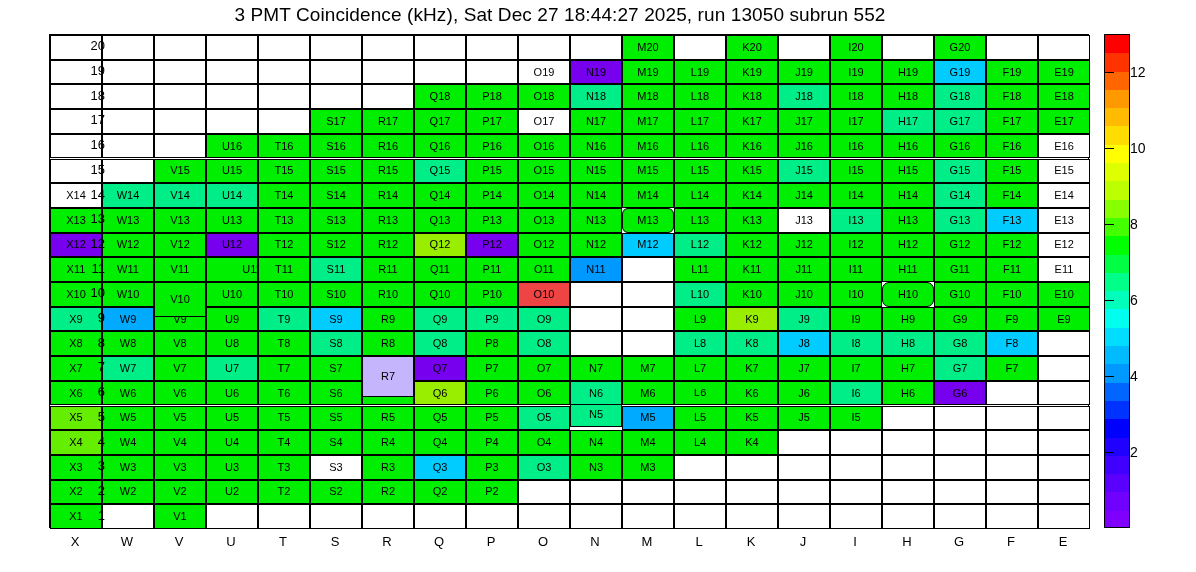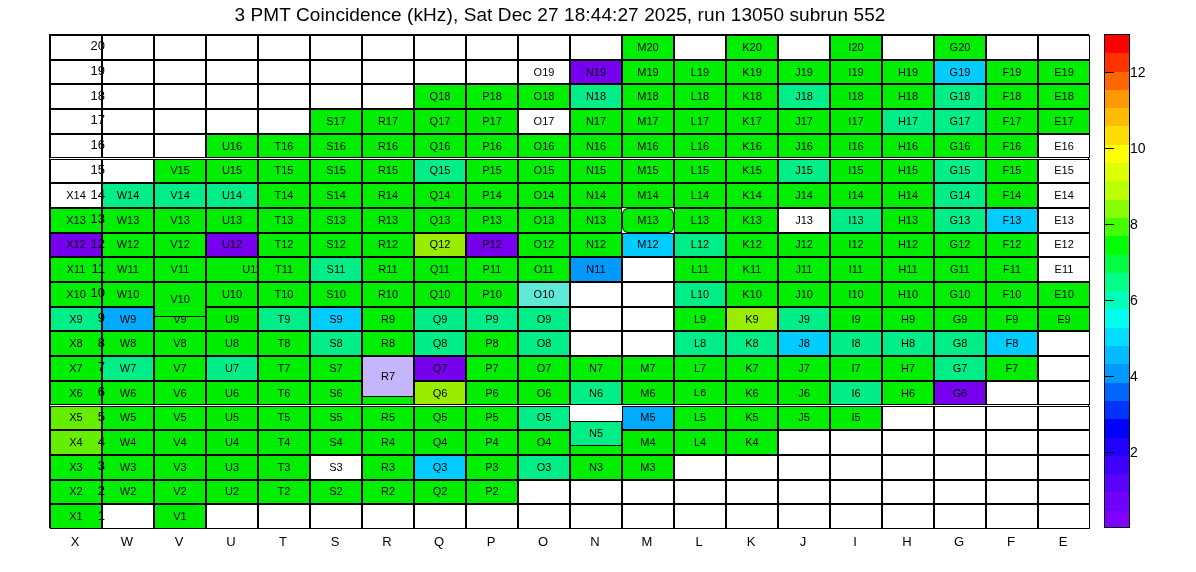--- a/index.html
+++ b/index.html
@@ -139,21 +139,21 @@
       <div class="cell" style="left: 0px; top: 370.5px; width: 52px; height: 24.7px; background: rgb(102, 238, 0);">X5</div>
       <div class="cell" style="left: 52px; top: 370.5px; width: 52px; height: 24.7px; background: rgb(0, 238, 0);">W5</div>
       <div class="cell" style="left: 104px; top: 370.5px; width: 52px; height: 24.7px; background: rgb(0, 238, 0);">V5</div>
       <div class="cell" style="left: 156px; top: 370.5px; width: 52px; height: 24.7px; background: rgb(0, 238, 0);">U5</div>
       <div class="cell" style="left: 208px; top: 370.5px; width: 52px; height: 24.7px; background: rgb(0, 238, 0);">T5</div>
       <div class="cell" style="left: 260px; top: 370.5px; width: 52px; height: 24.7px; background: rgb(0, 238, 0);">S5</div>
       <div class="cell" style="left: 312px; top: 370.5px; width: 52px; height: 24.7px; background: rgb(0, 238, 0);">R5</div>
       <div class="cell" style="left: 364px; top: 370.5px; width: 52px; height: 24.7px; background: rgb(0, 238, 0);">Q5</div>
       <div class="cell" style="left: 416px; top: 370.5px; width: 52px; height: 24.7px; background: rgb(0, 238, 0);">P5</div>
       <div class="cell" style="left: 468px; top: 370.5px; width: 52px; height: 24.7px; background: rgb(0, 238, 136);">O5</div>
-      <div class="cell" style="left: 520px; top: 386px; width: 52px; height: 24.7px; background: rgb(0, 238, 136);">N5</div>
+      <div class="cell" style="left: 520px; top: 367px; width: 52px; height: 24.7px; background: rgb(0, 238, 136);">N5</div>
       <div class="cell" style="left: 572px; top: 370.5px; width: 52px; height: 24.7px; background: rgb(0, 170, 255);">M5</div>
       <div class="cell" style="left: 624px; top: 370.5px; width: 52px; height: 24.7px; background: rgb(0, 238, 0);">L5</div>
       <div class="cell" style="left: 676px; top: 370.5px; width: 52px; height: 24.7px; background: rgb(0, 238, 0);">K5</div>
       <div class="cell" style="left: 728px; top: 370.5px; width: 52px; height: 24.7px; background: rgb(0, 238, 0);">J5</div>
       <div class="cell" style="left: 780px; top: 370.5px; width: 52px; height: 24.7px; background: rgb(0, 238, 0);">I5</div>
       <div class="cell" style="left: 832px; top: 370.5px; width: 52px; height: 24.7px;"></div>
       <div class="cell" style="left: 884px; top: 370.5px; width: 52px; height: 24.7px;"></div>
       <div class="cell" style="left: 936px; top: 370.5px; width: 52px; height: 24.7px;"></div>
       <div class="cell" style="left: 988px; top: 370.5px; width: 52px; height: 24.7px;"></div>
       <div class="cell" style="left: 0px; top: 345.8px; width: 52px; height: 24.7px; background: rgb(0, 238, 0);">X6</div>
@@ -238,28 +238,28 @@
       <div class="cell" style="left: 988px; top: 271.7px; width: 52px; height: 24.7px; background: rgb(0, 238, 0);">E9</div>
       <div class="cell" style="left: 0px; top: 247px; width: 52px; height: 24.7px; background: rgb(0, 238, 0);">X10</div>
       <div class="cell" style="left: 52px; top: 247px; width: 52px; height: 24.7px; background: rgb(0, 238, 0);">W10</div>
       <div class="cell" style="left: 104px; top: 247px; width: 52px; height: 35px; background: rgb(0, 238, 0);">V10</div>
       <div class="cell" style="left: 156px; top: 247px; width: 52px; height: 24.7px; background: rgb(0, 238, 0);">U10</div>
       <div class="cell" style="left: 208px; top: 247px; width: 52px; height: 24.7px; background: rgb(0, 238, 0);">T10</div>
       <div class="cell" style="left: 260px; top: 247px; width: 52px; height: 24.7px; background: rgb(0, 238, 0);">S10</div>
       <div class="cell" style="left: 312px; top: 247px; width: 52px; height: 24.7px; background: rgb(0, 238, 0);">R10</div>
       <div class="cell" style="left: 364px; top: 247px; width: 52px; height: 24.7px; background: rgb(0, 238, 0);">Q10</div>
       <div class="cell" style="left: 416px; top: 247px; width: 52px; height: 24.7px; background: rgb(0, 238, 0);">P10</div>
-      <div class="cell" style="left: 468px; top: 247px; width: 52px; height: 24.7px; background: #5eead4;">O10</div>
+      <div class="cell" style="left: 468px; top: 247px; width: 52px; height: 24.7px; background: #ef4444;">O10</div>
       <div class="cell" style="left: 520px; top: 247px; width: 52px; height: 24.7px;"></div>
       <div class="cell" style="left: 572px; top: 247px; width: 52px; height: 24.7px;"></div>
       <div class="cell" style="left: 624px; top: 247px; width: 52px; height: 24.7px; background: rgb(0, 238, 136);">L10</div>
       <div class="cell" style="left: 676px; top: 247px; width: 52px; height: 24.7px; background: rgb(0, 238, 0);">K10</div>
       <div class="cell" style="left: 728px; top: 247px; width: 52px; height: 24.7px; background: rgb(0, 238, 0);">J10</div>
       <div class="cell" style="left: 780px; top: 247px; width: 52px; height: 24.7px; background: rgb(0, 238, 0);">I10</div>
-      <div class="cell" style="left: 832px; top: 247px; width: 52px; height: 24.7px; background: rgb(0, 238, 0);">H10</div>
+      <div class="cell" style="left: 832px; top: 247px; width: 52px; height: 24.7px; background: rgb(0, 238, 0); border-radius: 7px;">H10</div>
       <div class="cell" style="left: 884px; top: 247px; width: 52px; height: 24.7px; background: rgb(0, 238, 0);">G10</div>
       <div class="cell" style="left: 936px; top: 247px; width: 52px; height: 24.7px; background: rgb(0, 238, 0);">F10</div>
       <div class="cell" style="left: 988px; top: 247px; width: 52px; height: 24.7px; background: rgb(0, 238, 0);">E10</div>
       <div class="cell" style="left: 0px; top: 222.3px; width: 52px; height: 24.7px; background: rgb(0, 238, 0);">X11</div>
       <div class="cell" style="left: 52px; top: 222.3px; width: 52px; height: 24.7px; background: rgb(0, 238, 0);">W11</div>
       <div class="cell" style="left: 104px; top: 222.3px; width: 52px; height: 24.7px; background: rgb(0, 238, 0);">V11</div>
       <div class="cell" style="left: 156px; top: 222.3px; width: 52px; height: 24.7px; background: rgb(0, 238, 0); padding-left: 40px;">U11</div>
       <div class="cell" style="left: 208px; top: 222.3px; width: 52px; height: 24.7px; background: rgb(0, 238, 0);">T11</div>
       <div class="cell" style="left: 260px; top: 222.3px; width: 52px; height: 24.7px; background: rgb(0, 238, 136);">S11</div>
       <div class="cell" style="left: 312px; top: 222.3px; width: 52px; height: 24.7px; background: rgb(0, 238, 0);">R11</div>

